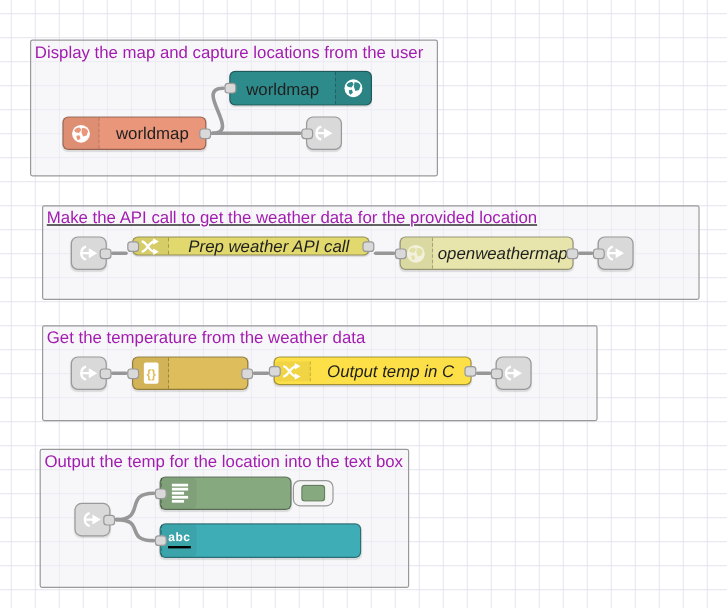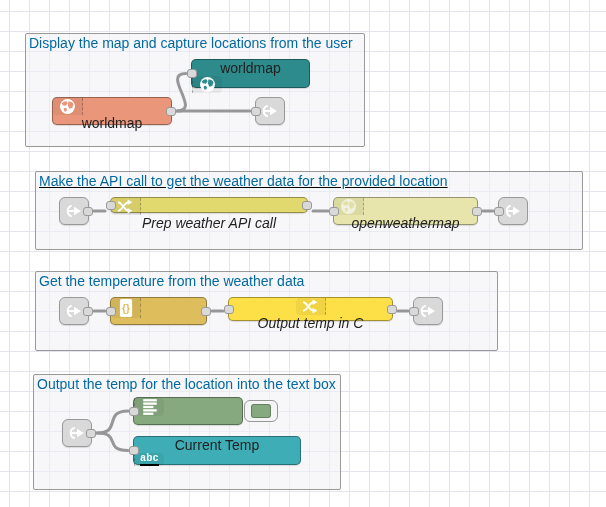--- a/index.html
+++ b/index.html
@@ -16,35 +16,34 @@
   #canvas{position:absolute;inset:0;}
   .group{
     position:absolute;
     border:1.5px solid #999999;
     border-radius:2px;
     background:rgba(241,241,246,0.55);
     box-sizing:border-box;
   }
   .group-title{
     font-size:14px;
-    color:#0369a1;
+    color:#a21caf;
     padding:1px 3px;
     white-space:nowrap;
     line-height:17px;
   }
   #wires{position:absolute;inset:0;pointer-events:none;}
   #wires path{pointer-events:stroke;}
   .node{
     position:absolute;
     border:1px solid rgba(0,0,0,0.35);
     border-radius:5px;
     box-sizing:border-box;
     box-shadow:0 1px 1px rgba(0,0,0,0.12);
     display:flex;
-    flex-direction:column;
   }
   .node-label{
     flex:1;
     display:flex;align-items:center;justify-content:center;
     font-size:14px;color:#1f1f1f;
     white-space:nowrap;
     padding:0 4px;
   }
   .node-label.italic{font-style:italic;}
   .icon-zone{
@@ -252,20 +251,19 @@
       <rect x="1" y="10" width="12" height="2" fill="#ffffff"></rect>
       <rect x="1" y="13" width="9" height="2" fill="#ffffff"></rect>
     </svg>
         </div>
         <div class="port in"></div>
       </div>
       <div class="debug-toggle" style="left: 244px; top: 400px; width: 34px; height: 22px;">
         <div class="debug-toggle-inner" style="background: rgb(135, 169, 128);"></div>
       </div>
       <div class="node" style="left: 133px; top: 436px; width: 168px; height: 29px; background: rgb(63, 173, 181); border-color: rgba(0, 0, 0, 0.35);">
-        <div class="node-label">Current Temp</div>
         <div class="icon-zone right">
           <span class="abc-badge">abc</span>
         </div>
         <div class="port in"></div>
       </div>
     </div>
 </div>
 
 </body></html>

